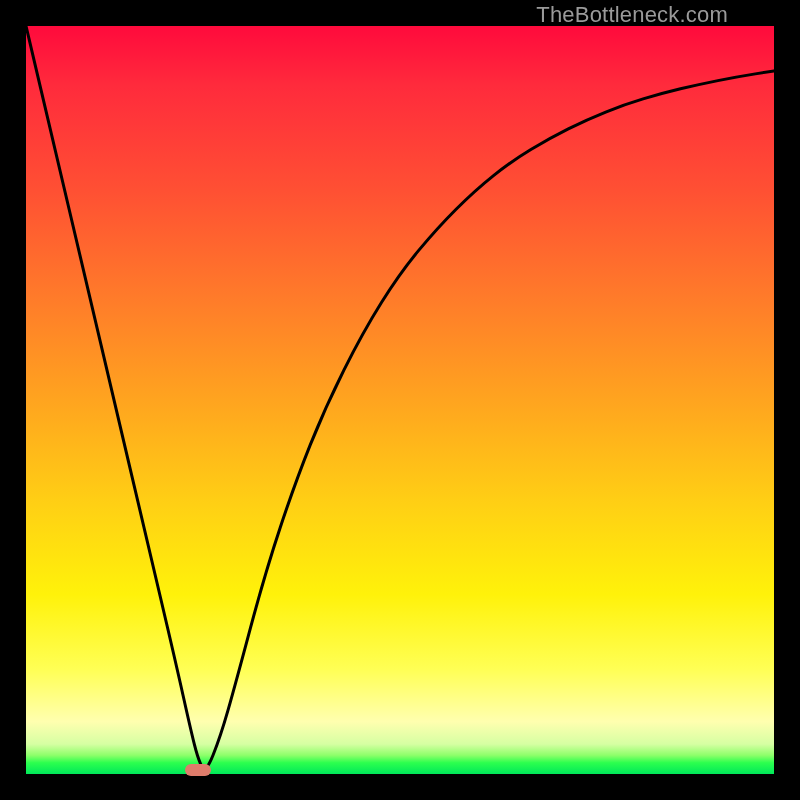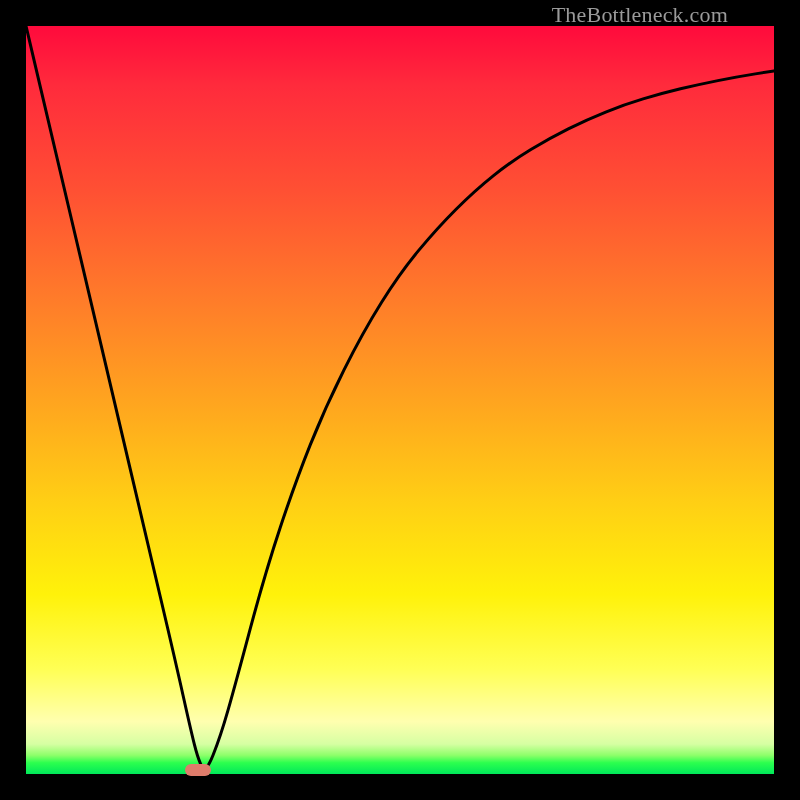--- a/index.html
+++ b/index.html
@@ -9,21 +9,20 @@
     height: 800px;
     background: #000;
     font-family: Arial, Helvetica, sans-serif;
     overflow: hidden;
   }
   .frame {
     position: relative;
     width: 740px;
     height: 800px;
     background: #000;
-    font-family: Liberation Serif, serif;
   }
   .plot-area {
     position: absolute;
     left: 26px;
     top: 26px;
     width: 748px;
     height: 748px;
     
     background: linear-gradient(
       to bottom,

